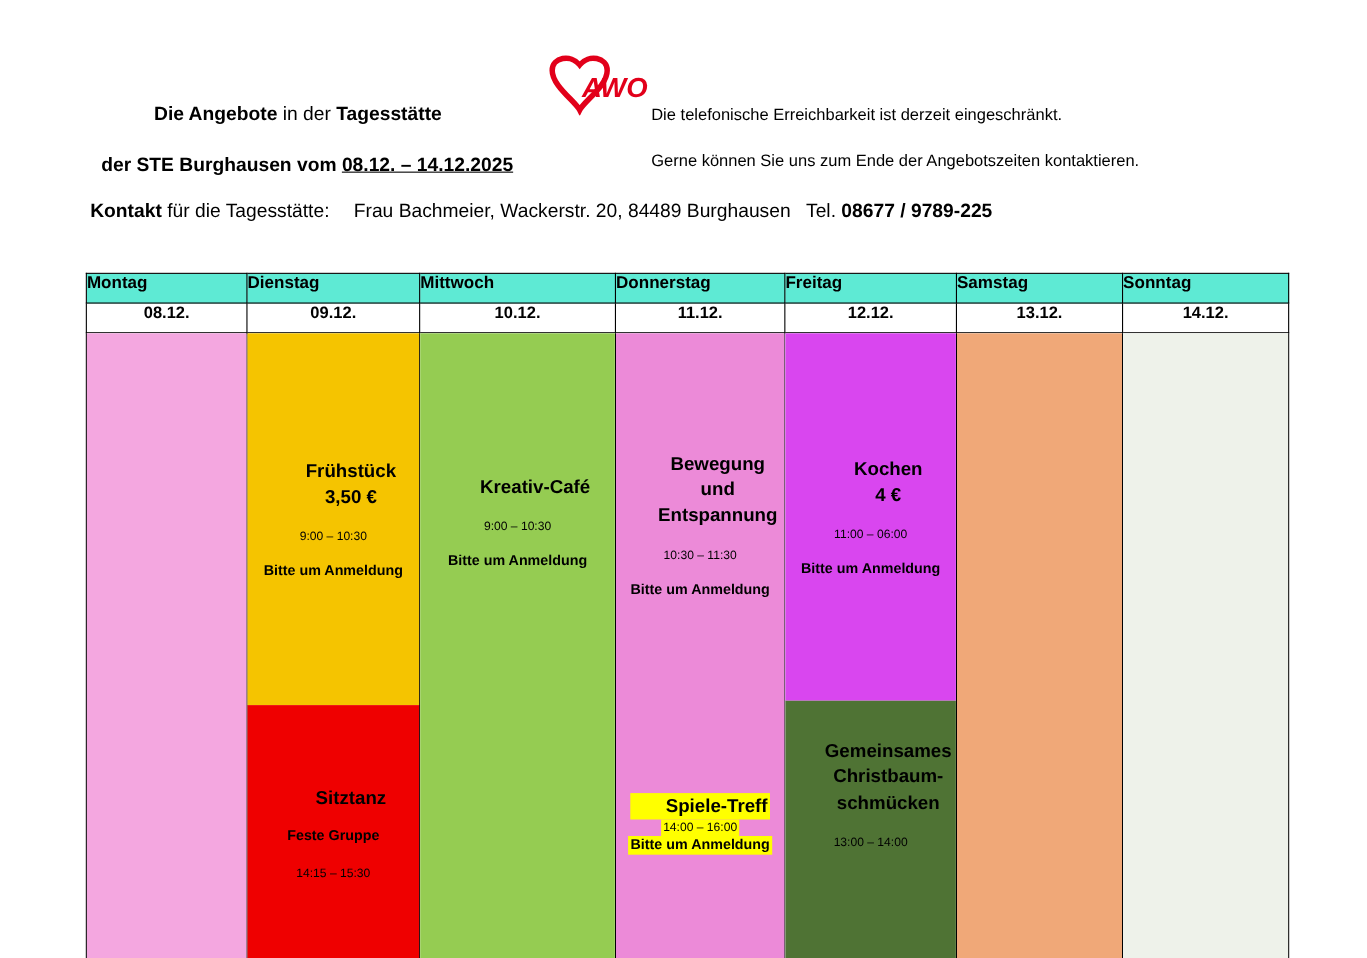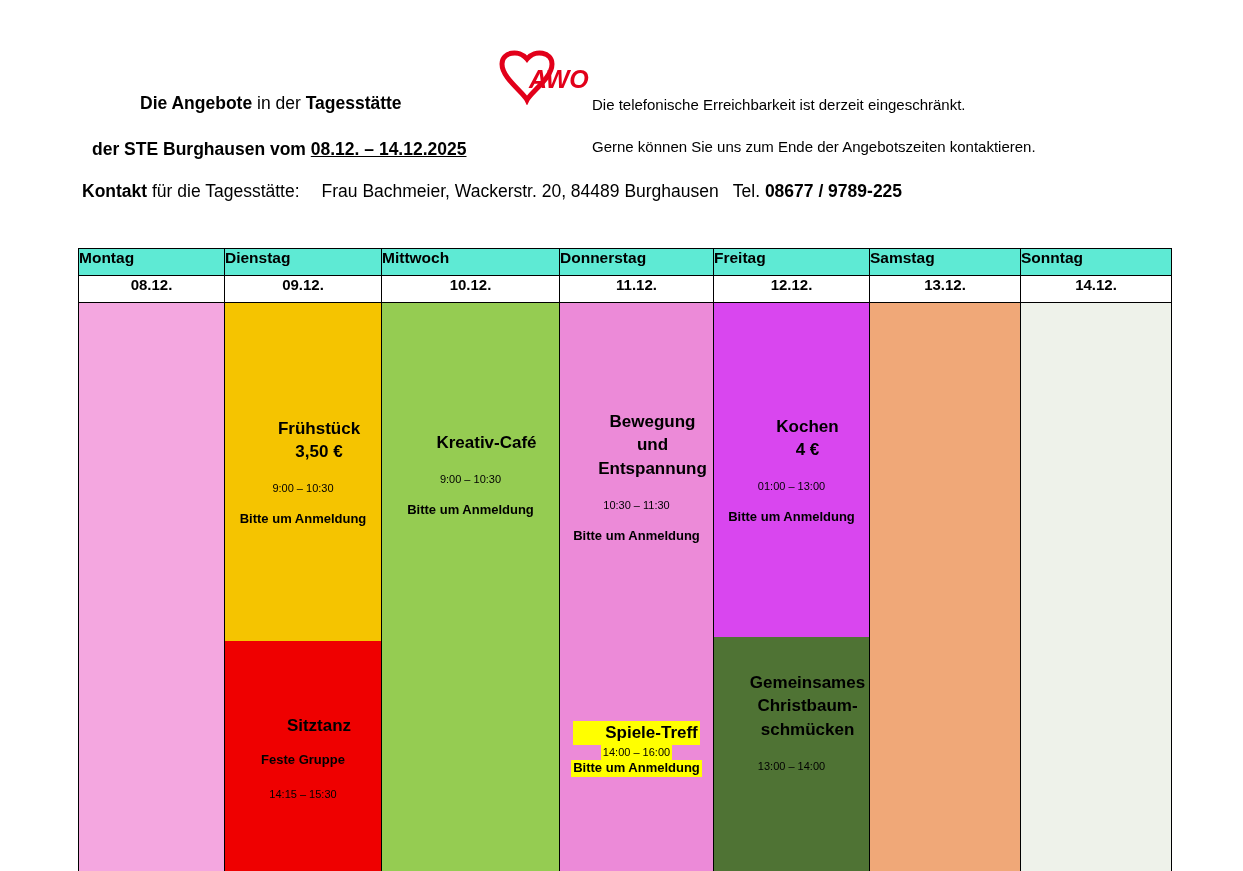--- a/index.html
+++ b/index.html
@@ -254,21 +254,21 @@
         </div>
       </div>
     </td>
 
     <td class="col-body">
       <div class="col-inner">
         <div class="block" style="top:0; height:334px; background:#d946ef;">
           <div class="ttl">Kochen</div>
           <div class="ttl">4 €</div>
           <div class="gap-md"></div>
-          <div class="time">01:00 – 13:00</div>
+          <div class="time">11:00 – 06:00</div>
           <div class="gap-sm"></div>
           <div class="note">Bitte um Anmeldung</div>
         </div>
         <div class="block" style="top:334px; height:238px; background:#4f7334; justify-content:flex-start; padding-top:34px;">
           <div class="ttl">Gemeinsames</div>
           <div class="ttl">Christbaum-</div>
           <div class="ttl">schmücken</div>
           <div class="gap-md"></div>
           <div class="time">13:00 – 14:00</div>
         </div>

